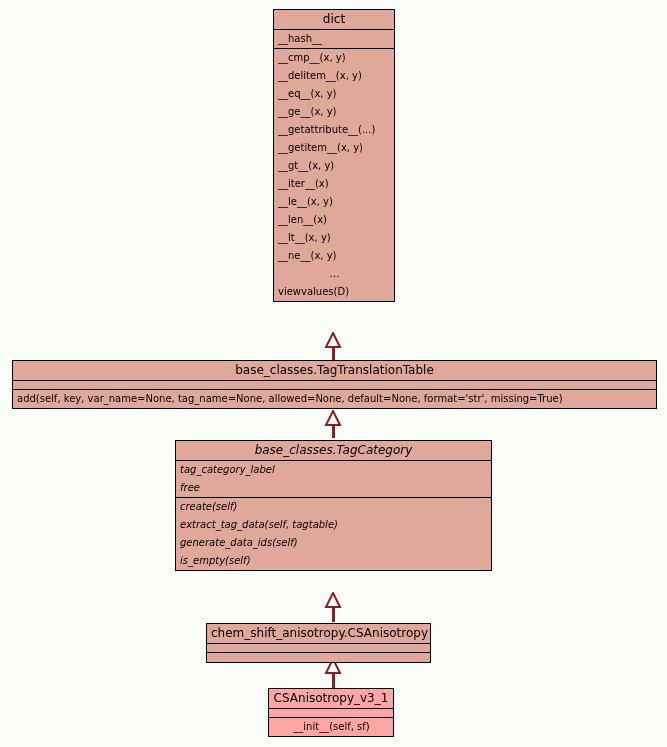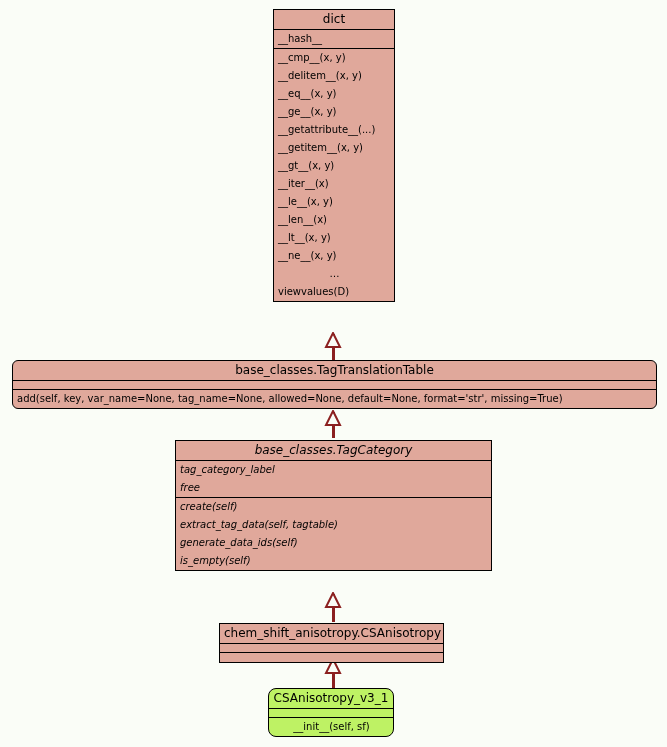--- a/index.html
+++ b/index.html
@@ -26,22 +26,21 @@
   .uml-class {
     position: absolute;
     box-sizing: border-box;
     border: 1px solid #000000;
     background: #e0a89b;
     color: #000000;
     font-size: 11.5px;
     line-height: 1;
   }
   .uml-class.lighter {
-    background: #bef264;
-    border-radius: 8px;
+    background: #fca5a5;
   }
 
   .compartment {
     box-sizing: border-box;
     border-bottom: 1px solid #000000;
     padding: 0;
   }
   .compartment:last-child {
     border-bottom: none;
   }
@@ -130,21 +129,21 @@
       <div class="member">__iter__(x)</div>
       <div class="member">__le__(x, y)</div>
       <div class="member">__len__(x)</div>
       <div class="member">__lt__(x, y)</div>
       <div class="member">__ne__(x, y)</div>
       <div class="member center">…</div>
       <div class="member">viewvalues(D)</div>
     </div>
   </div>
 
-  <div class="uml-class" style="left:12px; top:360px; width:645px;border-radius:6px;">
+  <div class="uml-class" style="left:12px; top:360px; width:645px;">
     <div class="compartment">
       <div class="class-title">base_classes.TagTranslationTable</div>
     </div>
     <div class="compartment empty"></div>
     <div class="compartment">
       <div class="member">add(self, key, var_name=None, tag_name=None, allowed=None, default=None, format='str', missing=True)</div>
     </div>
   </div>
 
   <div class="uml-class" style="left:175px; top:440px; width:317px;font-style:italic;">
@@ -156,21 +155,21 @@
       <div class="member">free</div>
     </div>
     <div class="compartment">
       <div class="member">create(self)</div>
       <div class="member">extract_tag_data(self, tagtable)</div>
       <div class="member">generate_data_ids(self)</div>
       <div class="member">is_empty(self)</div>
     </div>
   </div>
 
-  <div class="uml-class" style="left:219px; top:623px; width:225px;">
+  <div class="uml-class" style="left:206px; top:623px; width:225px;">
     <div class="compartment">
       <div class="class-title">chem_shift_anisotropy.CSAnisotropy</div>
     </div>
     <div class="compartment empty"></div>
     <div class="compartment empty"></div>
   </div>
 
   <div class="uml-class lighter" style="left:268px; top:688px; width:126px;">
     <div class="compartment">
       <div class="class-title">CSAnisotropy_v3_1</div>

